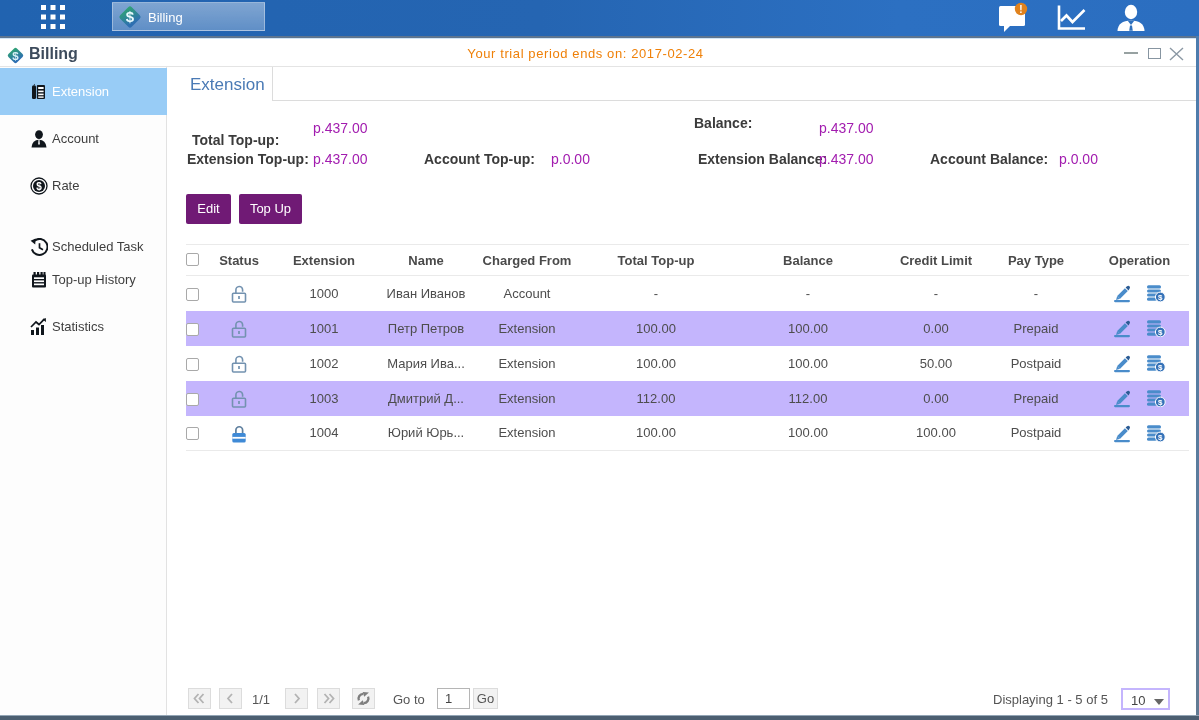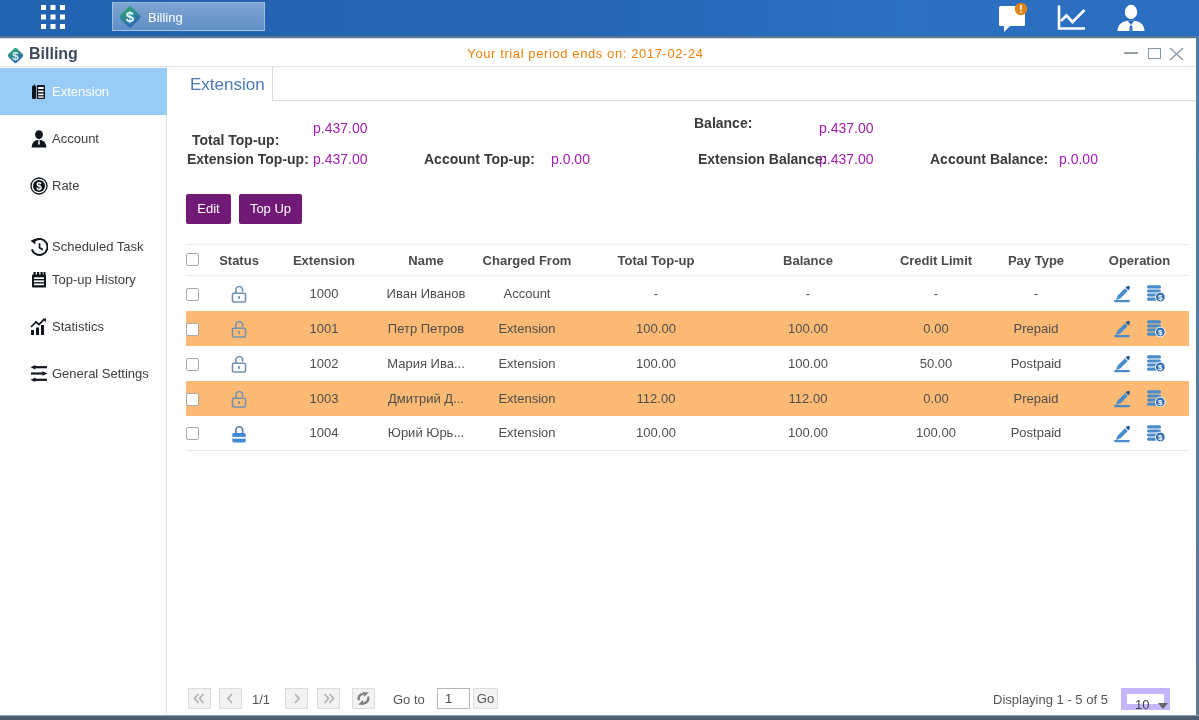--- a/index.html
+++ b/index.html
@@ -47,36 +47,36 @@
 
 .btn { position:absolute; top:127px; height:30px; background:#701a75; color:#fff;
   font-size:13px; text-align:center; line-height:30px; border-radius:2px; }
 #btnedit { left:18px; width:45px; }
 #btntop { left:71px; width:63px; }
 
 #grid { position:absolute; left:18px; top:177px; width:1003px; }
 #grid table { border-collapse:collapse; table-layout:fixed; width:1003px; font-size:13px; color:#4d4d4d; }
 #grid th { font-weight:bold; height:31px; border-top:1px solid #eaeaea; border-bottom:1px solid #eaeaea; text-align:center; color:#4a4a4a; }
 #grid td { height:35px; text-align:center; }
-#grid tr.stripe td { background:#fdba74; }
+#grid tr.stripe td { background:#c4b5fd; }
 #grid th .cbx { margin-top:-3px; }
 #grid tr.last td { border-bottom:1px solid #eaeaea; }
 .cbx { width:13px; height:13px; border:1px solid #a9a9a9; border-radius:2px; background:#fff;
   display:inline-block; vertical-align:middle; }
 
 #pager { position:absolute; left:0; top:619px; width:1028px; height:24px; font-size:13px; color:#555; }
 .pbtn { position:absolute; top:2px; width:23px; height:21px; background:#f2f2f2; border:1px solid #dcdcdc; }
 .pbtn svg { position:absolute; left:0; top:0; }
 #pg1 { left:20px; } #pg2 { left:51px; } #pg3 { left:117px; } #pg4 { left:149px; } #pg5 { left:184px; }
 #pgtext { position:absolute; left:84px; top:6px; }
 #goto { position:absolute; left:225px; top:6px; }
 #goinput { position:absolute; left:269px; top:2px; width:33px; height:21px; border:1px solid #b5b5b5; background:#fff; font-size:13px; color:#444; padding-left:7px; line-height:19px; }
 #gobtn { position:absolute; left:305px; top:2px; width:25px; height:21px; background:#f2f2f2; border:1px solid #dcdcdc; text-align:center; line-height:19px; }
 #disp { position:absolute; left:825px; top:6px; }
-#psize { position:absolute; left:953px; top:2px; width:49px; height:22px; border:6px solid #c4b5fd; background:#fff; }
+#psize { position:absolute; left:953px; top:2px; width:49px; height:22px; border:2px solid #c4b5fd; background:#fff; }
 #psize span { position:absolute; left:8px; top:3px; font-size:13px; color:#444; }
 #psize .tri { position:absolute; left:31px; top:9px; width:0; height:0;
   border-left:5px solid transparent; border-right:5px solid transparent; border-top:6px solid #666; }
 </style>
 </head>
 <body>
 <svg width="0" height="0" style="position:absolute">
   <defs>
     <g id="lko">
       <rect x="1.5" y="10.3" width="13" height="8.7" rx="1" fill="none" stroke="#7392b0" stroke-width="1.6"></rect>
@@ -221,31 +221,20 @@
   <div class="sitem" style="top:236px;">
     <svg class="ico" viewBox="0 0 18 18">
       <rect x="1" y="12" width="3" height="5" fill="#10161c"></rect>
       <rect x="6" y="9.5" width="3" height="7.5" fill="#10161c"></rect>
       <rect x="11" y="7" width="3" height="10" fill="#10161c"></rect>
       <path d="M1,9 L6,4 L9,6.5 L14.5,0.8" stroke="#10161c" stroke-width="1.7" fill="none"></path>
       <path d="M15.8,0 L16,4 L12.5,1.5 Z" fill="#10161c"></path>
     </svg>
     <span class="lab">Statistics</span>
   </div>
-  <div class="sitem" style="top:283px;">
-    <svg class="ico" viewBox="0 0 18 18">
-      <path d="M4,2.2 L17,2.2" stroke="#10161c" stroke-width="2.2"></path>
-      <path d="M0.5,2.2 L5.5,0 L5.5,4.4 Z" fill="#10161c"></path>
-      <path d="M1,8.5 L14,8.5" stroke="#10161c" stroke-width="2.2"></path>
-      <path d="M17.5,8.5 L12.5,6.3 L12.5,10.7 Z" fill="#10161c"></path>
-      <path d="M4,14.8 L17,14.8" stroke="#10161c" stroke-width="2.2"></path>
-      <path d="M0.5,14.8 L5.5,12.6 L5.5,17 Z" fill="#10161c"></path>
-    </svg>
-    <span class="lab">General Settings</span>
-  </div>
 </div>
 <div id="content">
   <div id="tabstrip">
     <div id="tabline"></div>
     <div id="activetab">
         <span>Extension</span>
       </div>
   </div>
 
   <span class="slab" style="left:24px; top:53px;margin-top:12px;">Total Top-up:</span>

